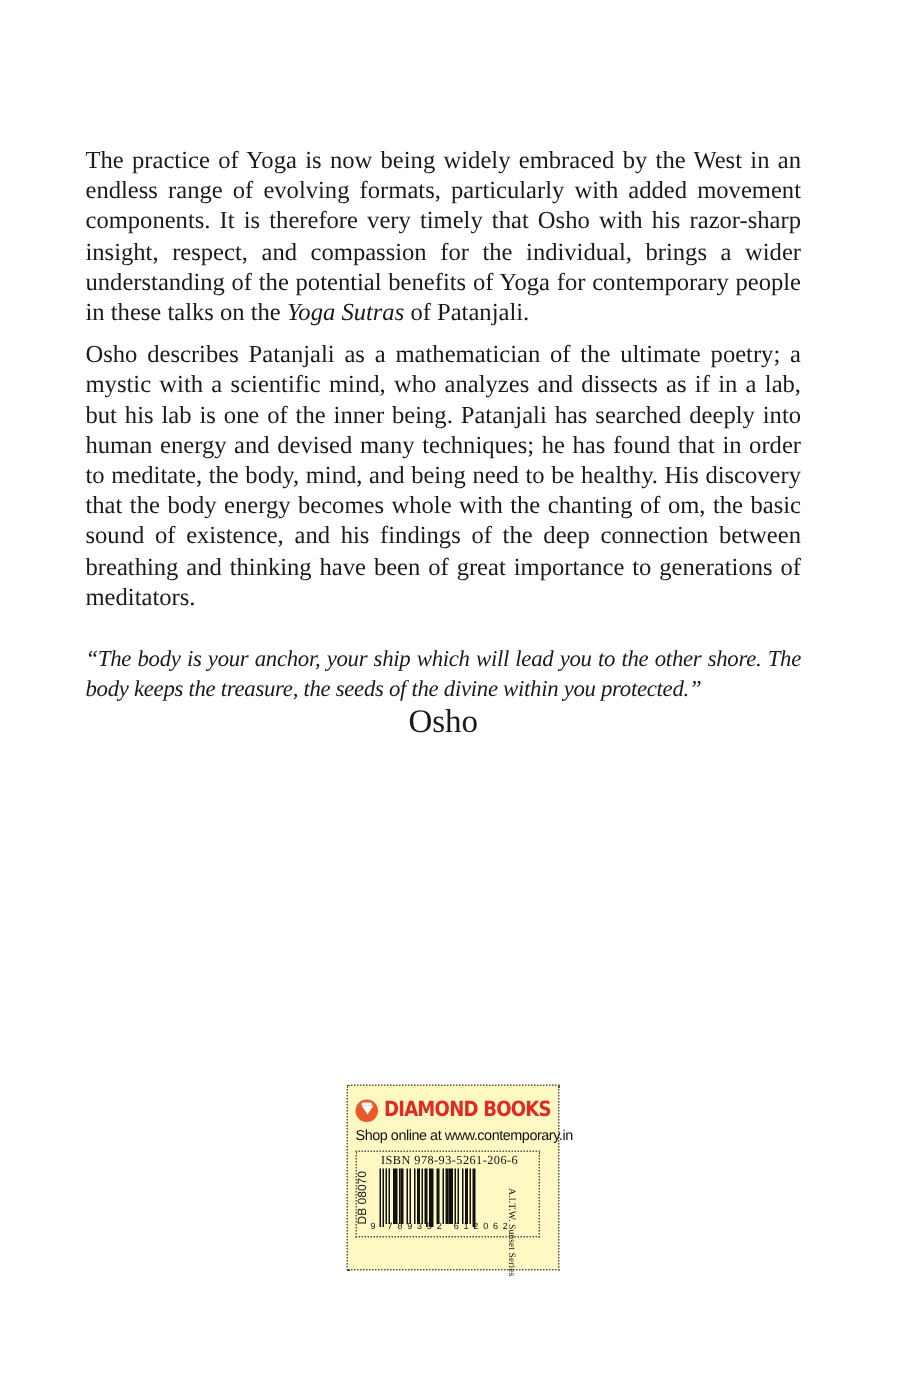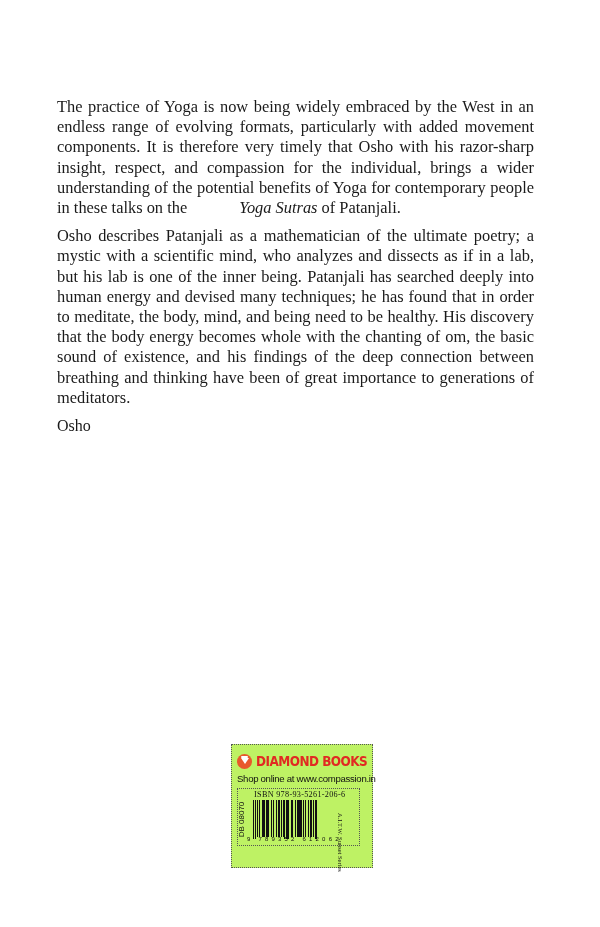--- a/index.html
+++ b/index.html
@@ -22,47 +22,47 @@
       width: 477px;
     }
     .para {
       margin: 0 0 8px 0;
       font-size: 16.4px;
       line-height: 20.2px;
       text-align: justify;
       text-align-last: left;
       hyphens: none;
     }
-    .para em { font-style: italic; margin-left: 48px; }
+    .para em { font-style: italic; }
     .quote {
       margin: 22px 0 0 0;
       font-size: 15.2px;
       line-height: 20px;
       font-style: italic;
       text-align: justify;
       text-align-last: left;
       letter-spacing: -0.2px;
     }
     .attribution {
-      text-align: left;
-      font-size: 16px;
+      text-align: center;
+      font-size: 22px;
       line-height: 20px;
       margin-top: 1px;
     }
 
     
     .pubbox {
       position: absolute;
       left: 231px;
-      top: 744px;
+      top: 723px;
       width: 142px;
       height: 124px;
       border: 1.5px dotted #555;
       box-sizing: border-box;
-      background: #bef264;
+      background: #fef9c3;
     }
     .brand {
       position: absolute;
       left: 5px;
       top: 8px;
       display: flex;
       align-items: center;
       gap: 4px;
     }
     .logo {
@@ -180,29 +180,30 @@
       color: #111;
       white-space: nowrap;
     }
   </style>
 </head>
 <body>
 
 <div class="content">
   <p class="para"><span>The practice of Yoga is now being widely embraced by the West in an endless range of evolving formats, particularly with added movement components. It is therefore very timely that Osho with his razor-sharp insight, respect, and compassion for the individual, brings a wider understanding of the potential benefits of Yoga for contemporary people in these talks on the </span><em>Yoga Sutras</em><span> of Patanjali.</span></p>
   <p class="para">Osho describes Patanjali as a mathematician of the ultimate poetry; a mystic with a scientific mind, who analyzes and dissects as if in a lab, but his lab is one of the inner being. Patanjali has searched deeply into human energy and devised many techniques; he has found that in order to meditate, the body, mind, and being need to be healthy. His discovery that the body energy becomes whole with the chanting of om, the basic sound of existence, and his findings of the deep connection between breathing and thinking have been of great importance to generations of meditators.</p>
+  <p class="quote">“The body is your anchor, your ship which will lead you to the other shore. The body keeps the treasure, the seeds of  the divine within you protected.”</p>
   <div class="attribution">Osho</div>
 </div>
 
 <div class="pubbox">
   <div class="brand">
     <span class="logo"></span>
     <span class="brand-name">DIAMOND BOOKS</span>
   </div>
-  <div class="shop">Shop online at www.compassion.in</div>
+  <div class="shop">Shop online at www.contemporary.in</div>
   <div class="barbox">
     <div class="isbn">ISBN 978-93-5261-206-6</div>
     <div class="db-code">DB 08070</div>
     <div class="series">A.I.T.W. Sunset Series</div>
     <div class="bars" id="bars">
         <span class="tall" style="width: 0.9px;"></span>
         <span class="gap" style="width: 0.9px;"></span>
         <span class="tall" style="width: 0.9px;"></span>
         <span class="gap" style="width: 0.9px;"></span>
         <span style="width: 1.8px;"></span>

